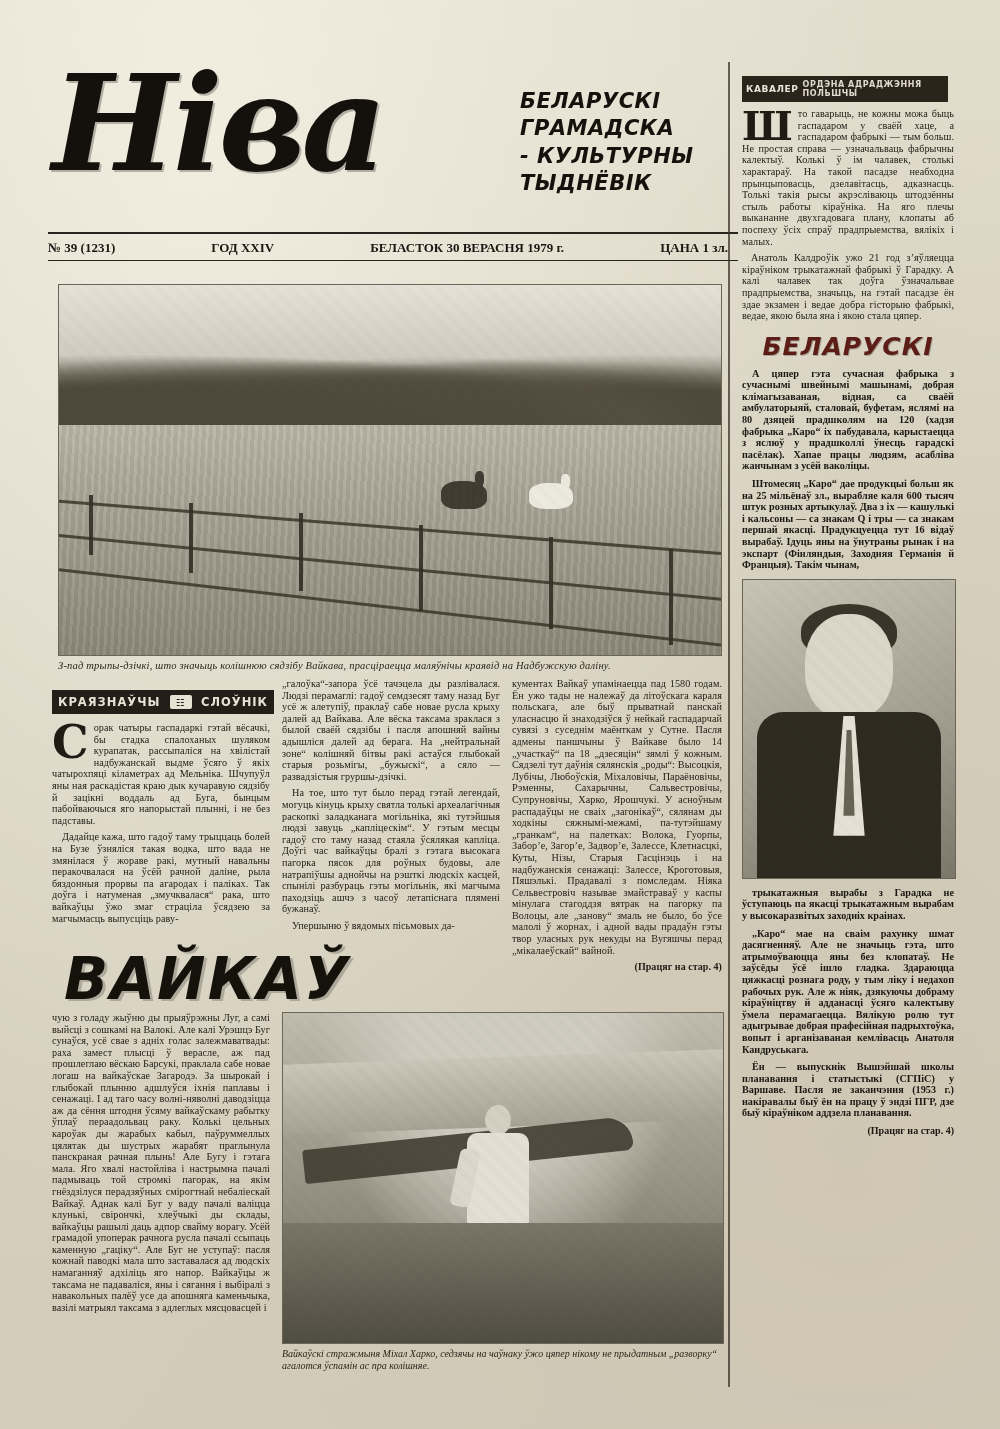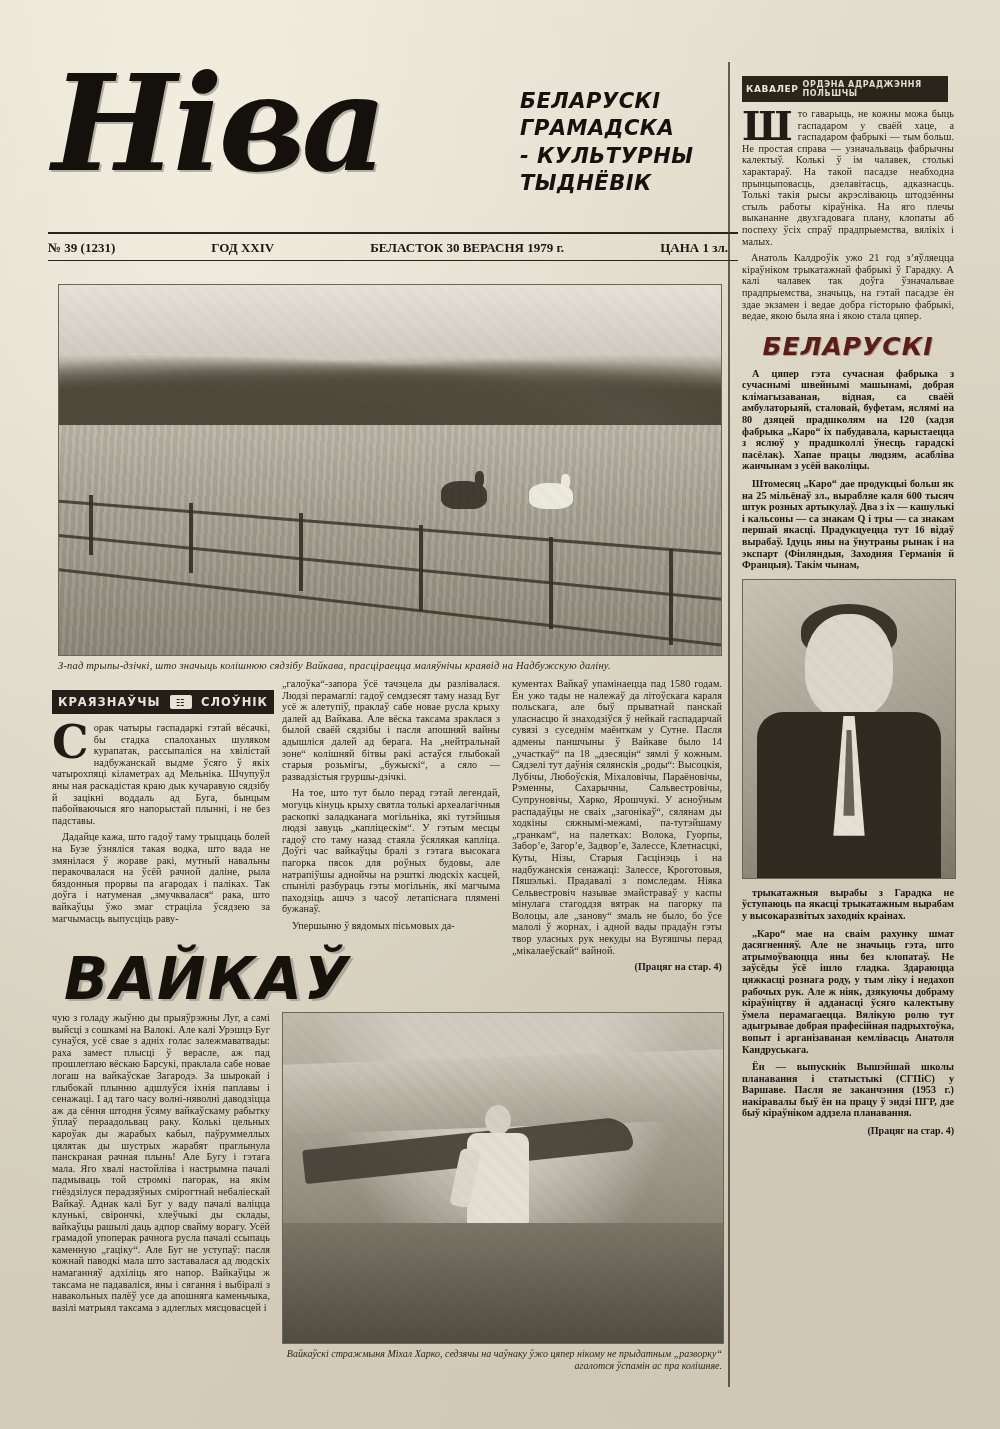--- a/index.html
+++ b/index.html
@@ -164,21 +164,21 @@
   .p2-man .head{position:absolute;left:26px;top:0;width:26px;height:30px;border-radius:50%;background:#d7d2c4;}
   .p2-man .body{position:absolute;left:8px;top:28px;width:62px;height:92px;background:#e6e2d6;border-radius:10px 10px 4px 4px;}
   .p2-man .arm{position:absolute;left:-4px;top:44px;width:20px;height:58px;background:#dfdacd;transform:rotate(12deg);border-radius:6px;}
   .p2-fore{position:absolute;left:0;right:0;bottom:0;height:120px;
     background:linear-gradient(180deg,#7c7869 0%,#514e42 100%);}
   .p2-grain{position:absolute;inset:0;
     background:repeating-linear-gradient(45deg, rgba(0,0,0,.04) 0 1px, rgba(255,255,255,.03) 1px 2px);
     mix-blend-mode:multiply;}
   .photocap2{
     position:absolute;left:282px;top:1348px;width:440px;
-    font-size:10px;font-style:italic;text-align:right;line-height:12px;color:#2a251c;
+    font-size:10px;font-style:italic;text-align:left;line-height:12px;color:#2a251c;
   }
 
   
   .rcol{position:absolute;left:742px;top:76px;width:212px;}
   .kavaler{
     width:206px;height:16px;background:#2b241b;color:#e9e4d6;
     font-family:"DejaVu Sans", sans-serif;font-weight:700;font-size:9px;
     letter-spacing:.6px;display:flex;align-items:center;padding:13px 4px;box-sizing:border-box;
     gap:4px;
   }

